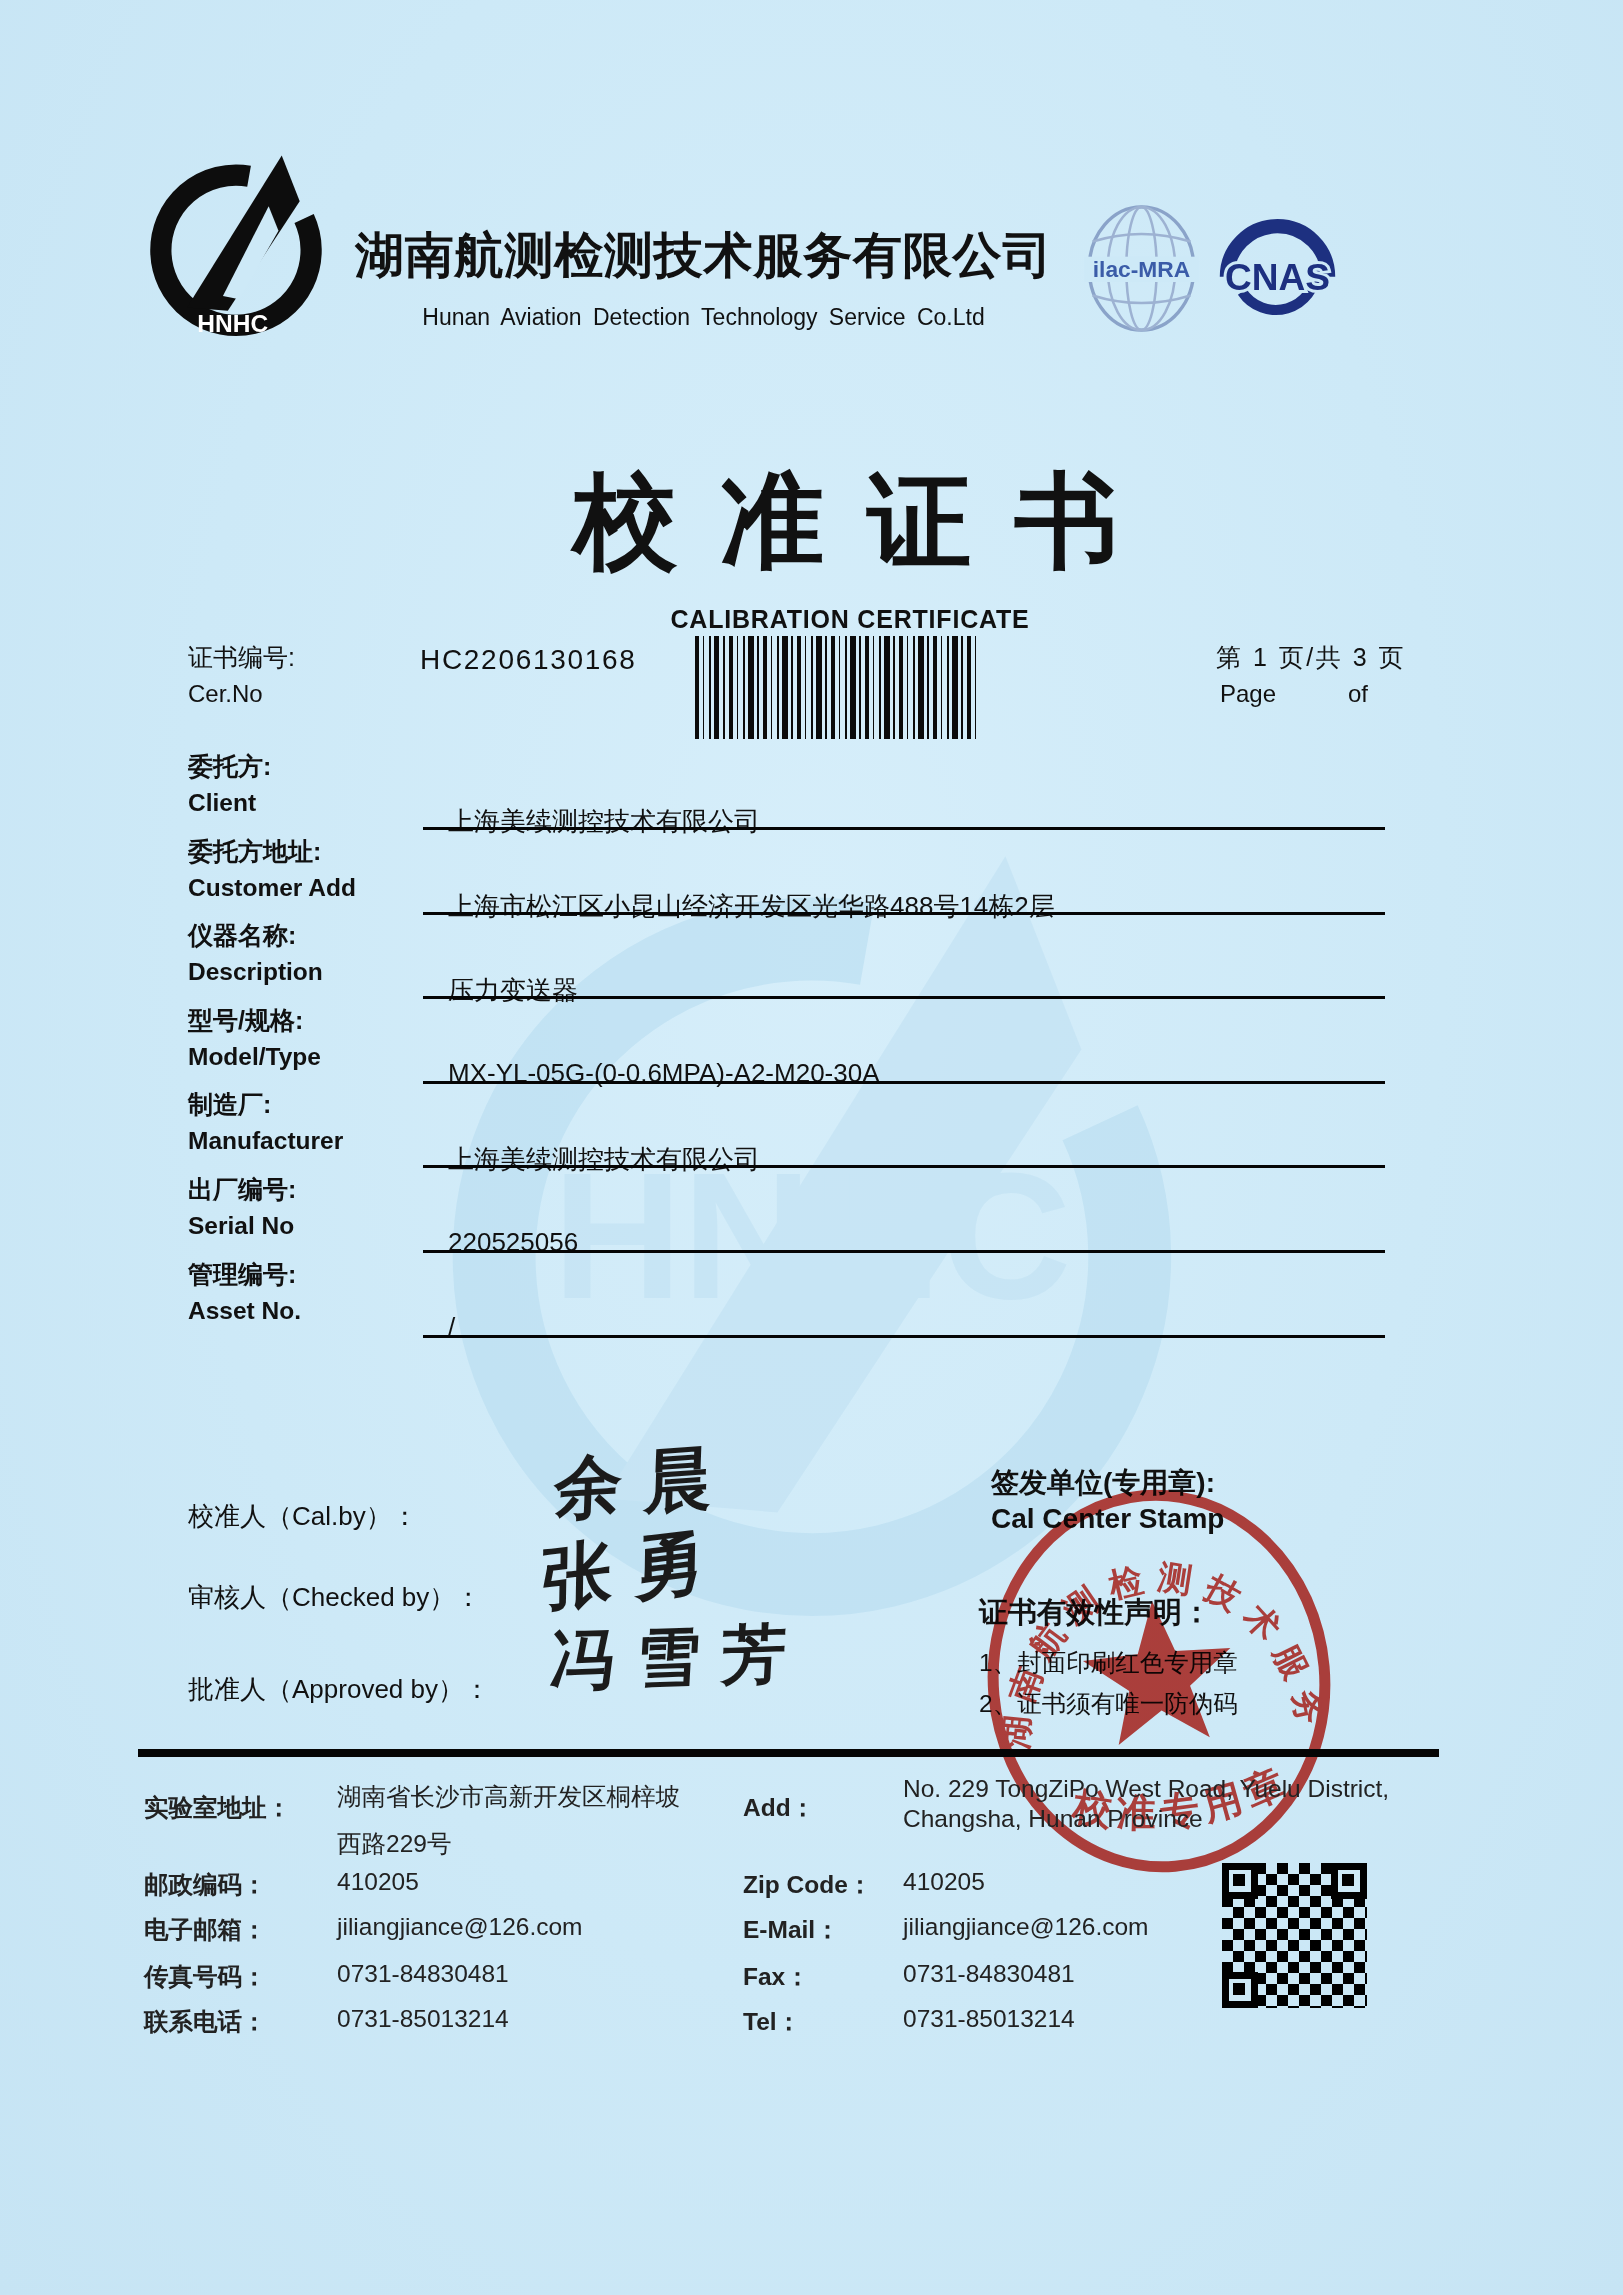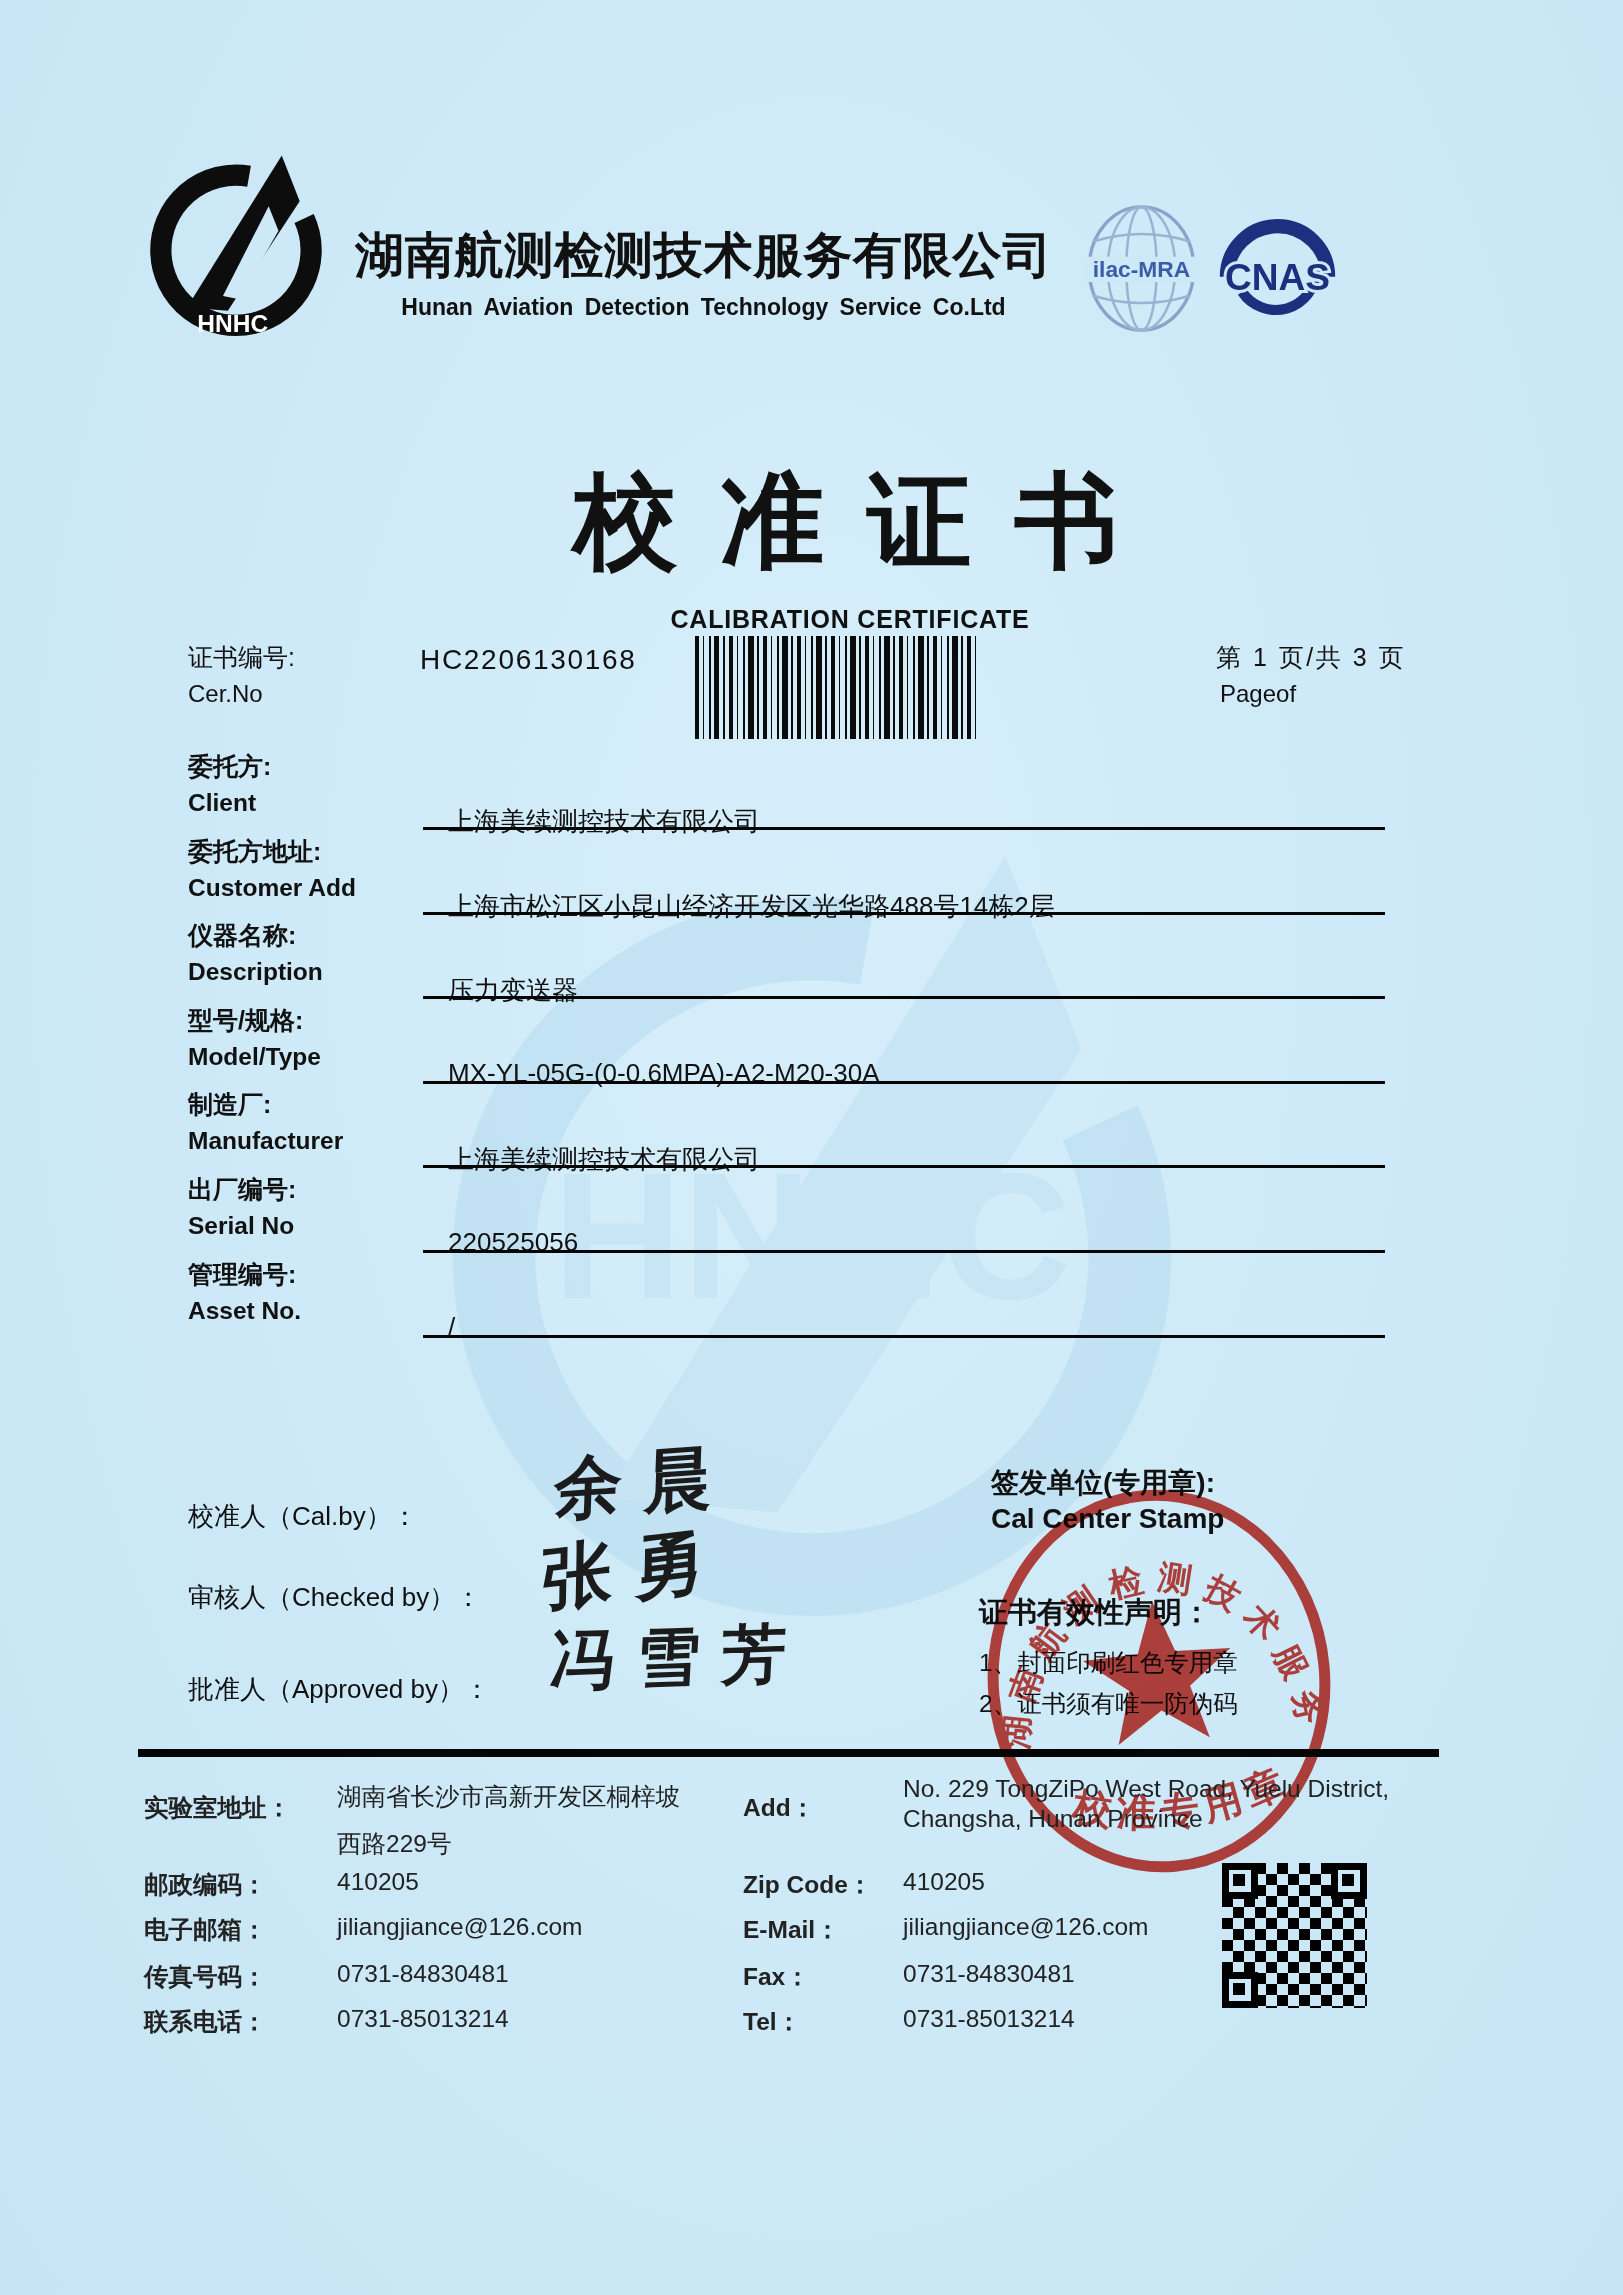--- a/index.html
+++ b/index.html
@@ -9,38 +9,38 @@
     background-image:radial-gradient(ellipse at 50% 40%, #d6eefa 0%, #cde9f7 55%, #c6e4f4 100%);
     overflow:hidden;color:#111;
     font-family:"Liberation Sans", sans-serif;
   }
   
   .watermark{position:absolute;left:50%;top:1243px;transform:translate(-50%,-50%);opacity:.55;pointer-events:none;}
   
   .logo-svg{position:absolute;left:138px;top:149px;width:196px;height:196px;}
   .company{position:absolute;left:355px;top:223px;width:697px;}
   .company-cn{font-size:49px;font-weight:700;letter-spacing:0.8px;white-space:nowrap;}
-  .company-en{margin-top:5px;text-align:center;font-size:23px;font-weight:700;word-spacing:5px;white-space:nowrap;}
+  .company-en{margin-top:15px;text-align:center;font-size:23px;font-weight:400;word-spacing:5px;white-space:nowrap;}
   .badge-ilac{position:absolute;left:1084px;top:201px;width:115px;height:135px;}
   .badge-cnas{position:absolute;left:1208px;top:211px;width:139px;height:123px;}
   .acc-text{position:absolute;left:1358px;top:206px;line-height:28px;}
   .acc-cn{font-size:22px;font-weight:700;color:#2f3a6e;}
   .acc-en{font-size:20px;font-weight:700;color:#3c3c3c;letter-spacing:0.4px;}
   
   .title-wrap{position:absolute;left:0;right:0;top:453px;text-align:center;transform:translateX(38px);}
   .title-cn{font-family:"Liberation Serif","DejaVu Serif",serif;font-size:104px;font-weight:700;letter-spacing:8.5px;white-space:nowrap;}
   .title-en{margin-top:12px;font-size:25px;font-weight:700;letter-spacing:0.8px;}
   
   .cert-label-cn{position:absolute;left:188px;top:641px;font-size:25px;font-weight:500;}
   .cert-label-en{position:absolute;left:188px;top:680px;font-size:24px;font-weight:500;}
   .cert-number{position:absolute;left:420px;top:644px;font-size:28px;letter-spacing:1.7px;}
   .barcode{position:absolute;left:695px;top:636px;width:282px;height:103px;
     background:repeating-linear-gradient(90deg,#0b0b0b 0 4.2px,transparent 4.2px 7.6px,#0b0b0b 7.6px 9.3px,transparent 9.3px 14.4px,#0b0b0b 14.4px 16px,transparent 16px 18.6px,#0b0b0b 18.6px 24.5px,transparent 24.5px 28px,#0b0b0b 28px 30px,transparent 30px 34px);}
   .page-cn{position:absolute;left:1216px;top:641px;font-size:25px;letter-spacing:2.5px;white-space:nowrap;}
-  .page-en{position:absolute;left:1220px;top:680px;width:148px;display:flex;justify-content:flex-start;font-size:24px;}
+  .page-en{position:absolute;left:1220px;top:680px;width:148px;display:flex;justify-content:space-between;font-size:24px;}
   
   .f-row{position:absolute;left:0;width:1624px;height:85px;}
   .f-label-cn{position:absolute;left:188px;top:5px;font-size:25px;font-weight:600;white-space:nowrap;}
   .f-label-en{position:absolute;left:188px;top:44px;font-size:24.5px;font-weight:700;white-space:nowrap;}
   .f-value{position:absolute;left:448px;top:24px;font-size:26px;white-space:nowrap;margin-top:35px;}
   .f-line{position:absolute;left:423px;top:82px;width:962px;height:3.4px;background:#050505;}
   
   .sig-label{position:absolute;left:188px;width:351px;font-size:26px;font-weight:400;white-space:nowrap;}
   .sig-name{position:absolute;font-family:"Liberation Serif","DejaVu Serif",serif;font-weight:600;color:#1b1b1b;white-space:nowrap;letter-spacing:22px;}
   .sig1{left:554px;top:1438px;font-size:68px;transform:rotate(-4deg) skewX(-6deg);}

